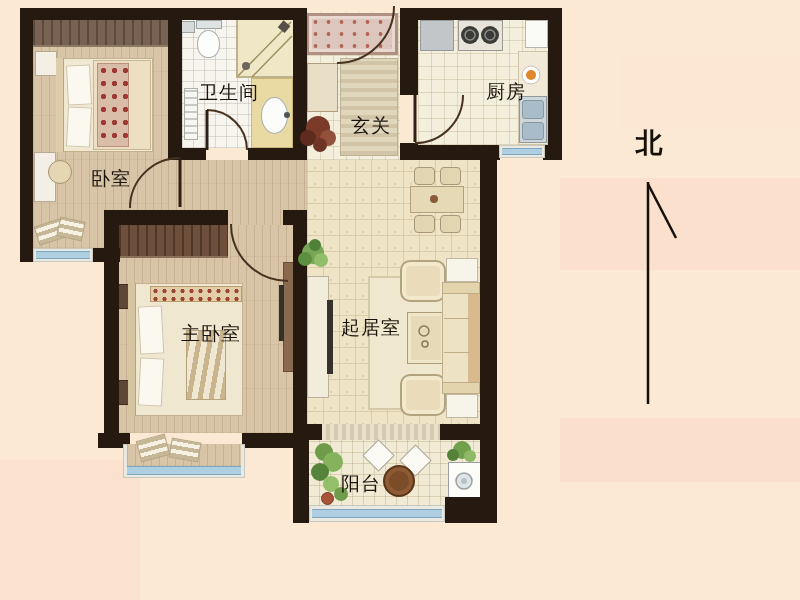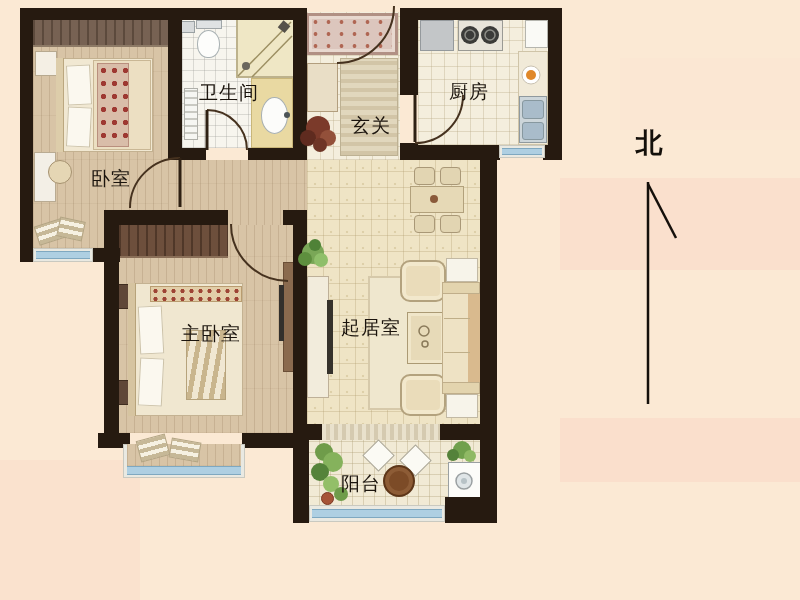--- a/index.html
+++ b/index.html
@@ -244,19 +244,19 @@
 
     <g stroke="#15100b" stroke-width="2.5" fill="none">
       <line x1="648" y1="182" x2="648" y2="404"></line>
       <line x1="648" y1="184" x2="676" y2="238"></line>
     </g>
   </svg>
 
   <div class="room-label" style="left:111px;top:178px;">卧室</div>
   <div class="room-label" style="left:229px;top:92px;">卫生间</div>
   <div class="room-label" style="left:371px;top:125px;">玄关</div>
-  <div class="room-label" style="left:469px;top:91px;">厨房</div>
+  <div class="room-label" style="left:506px;top:91px;">厨房</div>
   <div class="room-label" style="left:211px;top:333px;">主卧室</div>
   <div class="room-label" style="left:371px;top:327px;">起居室</div>
   <div class="room-label" style="left:361px;top:483px;">阳台</div>
   <div class="north-label" style="left:649px;top:143px;">北</div>
 
 </div>
 
 </body></html>

